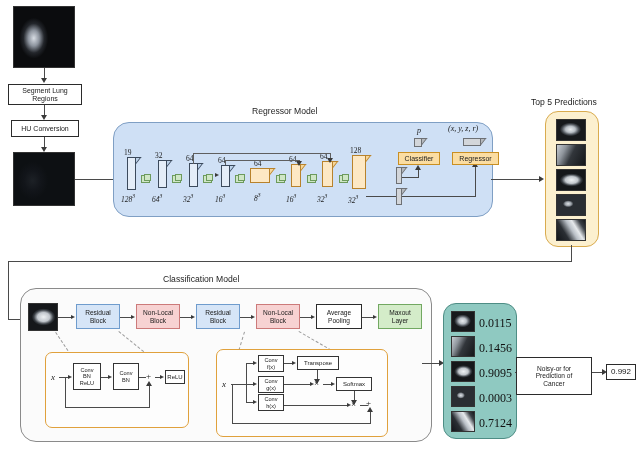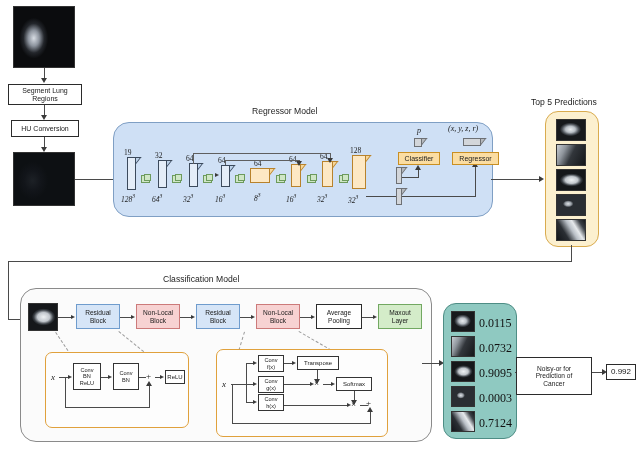--- a/index.html
+++ b/index.html
@@ -401,21 +401,21 @@
 
 <div class="hline" style="left:422px;top:363px;width:18px;"></div>
 <div class="arrow-r" style="left:439px;top:359.5px;"></div>
 
 <div class="panel-prob" style="left:443px;top:303px;width:72px;height:134px;"></div>
 
 <div class="patch thumb" style="left:451px;top:311px;width:24px;height:21px;"></div>
 <div class="prob" style="left:479px;top:316px;">0.0115</div>
 
 <div class="patch2 thumb" style="left:451px;top:336px;width:24px;height:21px;"></div>
-<div class="prob" style="left:479px;top:341px;">0.0732</div>
+<div class="prob" style="left:479px;top:341px;">0.1456</div>
 
 <div class="patch3 thumb" style="left:451px;top:361px;width:24px;height:21px;"></div>
 <div class="prob" style="left:479px;top:366px;">0.9095</div>
 
 <div class="patch4 thumb" style="left:451px;top:386px;width:24px;height:21px;"></div>
 <div class="prob" style="left:479px;top:391px;">0.0003</div>
 
 <div class="patch5 thumb" style="left:451px;top:411px;width:24px;height:21px;"></div>
 <div class="prob" style="left:479px;top:416px;">0.7124</div>
 

